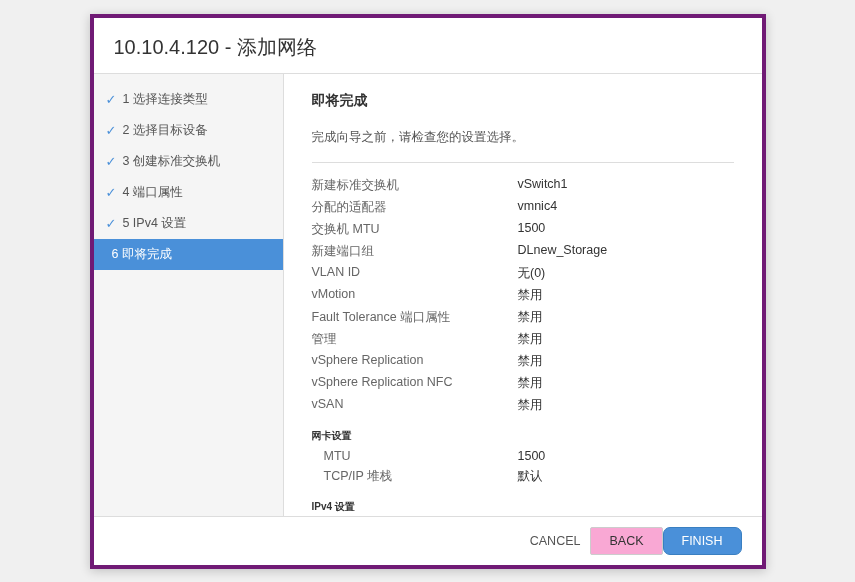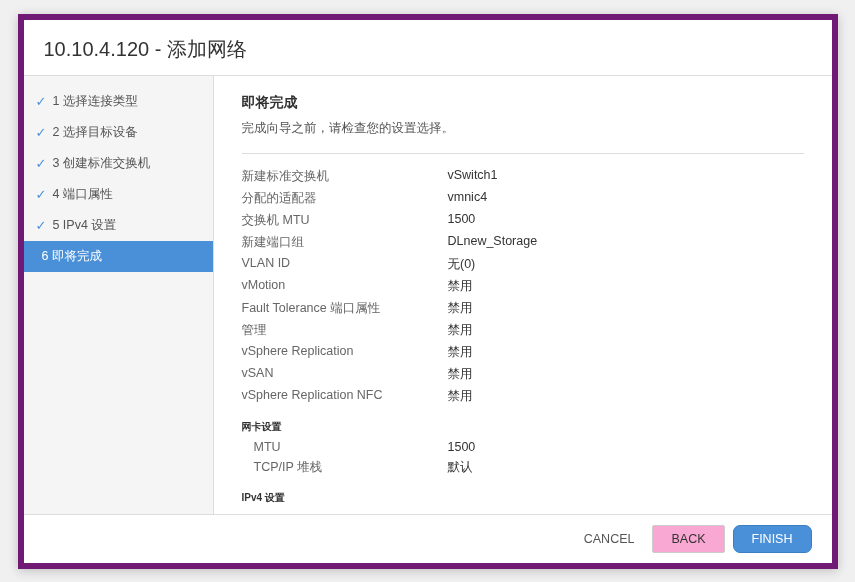--- a/index.html
+++ b/index.html
@@ -9,23 +9,23 @@
       background: #f0f0f0;
       display: flex;
       justify-content: center;
       align-items: center;
       width: 855px;
       height: 582px;
       overflow: hidden;
     }
     .dialog {
       background: #fff;
-      width: 820px;
+      width: 676px;
       height: 555px;
-      border: 6px solid #701a75;
+      border: 4px solid #701a75;
       box-shadow: 0 2px 10px rgba(0,0,0,0.2);
       display: flex;
       flex-direction: column;
     }
     .dialog-title {
       padding: 16px 20px 12px 20px;
       font-size: 20px;
       font-weight: normal;
       color: #333;
       border-bottom: 1px solid #ddd;
@@ -65,21 +65,21 @@
     }
     .main-content {
       flex: 1;
       padding: 18px 28px;
       overflow-y: auto;
     }
     .section-title {
       font-size: 14px;
       font-weight: bold;
       color: #333;
-      margin-bottom: 8px;
+      margin-bottom: 19px;
     }
     .section-subtitle {
       font-size: 12.5px;
       color: #555;
       margin-bottom: 16px;
     }
     .divider {
       border: none;
       border-top: 1px solid #ddd;
       margin: 12px 0;
@@ -108,21 +108,20 @@
       font-weight: bold;
       color: #333;
       margin: 12px 0 4px 0;
     }
     .dialog-footer {
       border-top: 1px solid #ddd;
       padding: 10px 20px;
       display: flex;
       justify-content: flex-end;
       align-items: center;
-      gap: 8px;
       background: #fff;
     }
     .btn {
       padding: 6px 18px;
       font-size: 12.5px;
       cursor: pointer;
       border: 1px solid #ccc;
       background: #f9a8d4;
       color: #333;
       border-radius: 2px;
@@ -211,25 +210,25 @@
             </tr>
             <tr>
               <td>管理</td>
               <td>禁用</td>
             </tr>
             <tr>
               <td>vSphere Replication</td>
               <td>禁用</td>
             </tr>
             <tr>
+              <td>vSphere Replication NFC</td>
+              <td>禁用</td>
+            </tr>
+            <tr>
               <td>vSAN</td>
-              <td>禁用</td>
-            </tr>
-            <tr>
-              <td>vSphere Replication NFC</td>
               <td>禁用</td>
             </tr>
           </tbody>
       </table>
       <div class="sub-section-title">网卡设置</div>
       <table class="settings-table">
         <tbody id="nic-tbody">
             <tr>
               <td style="padding-left:12px">MTU</td>
               <td>1500</td>

